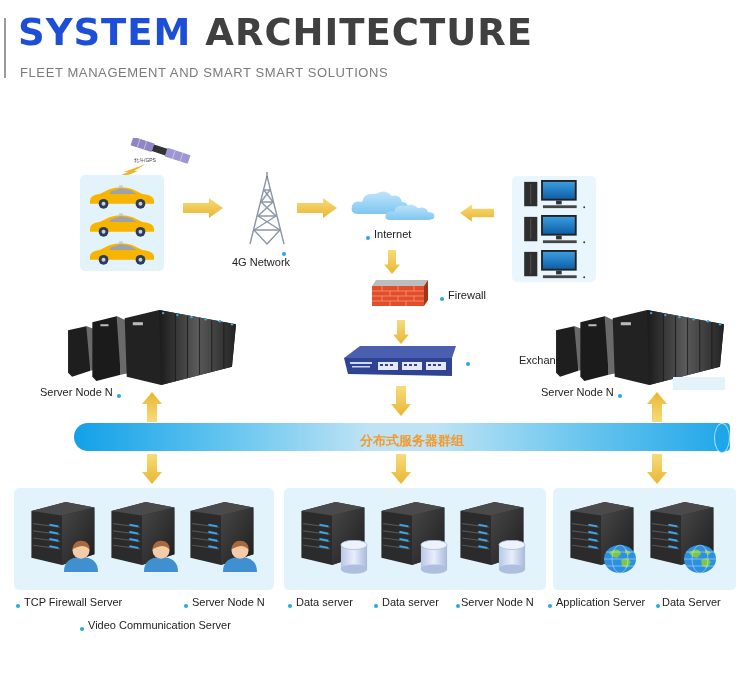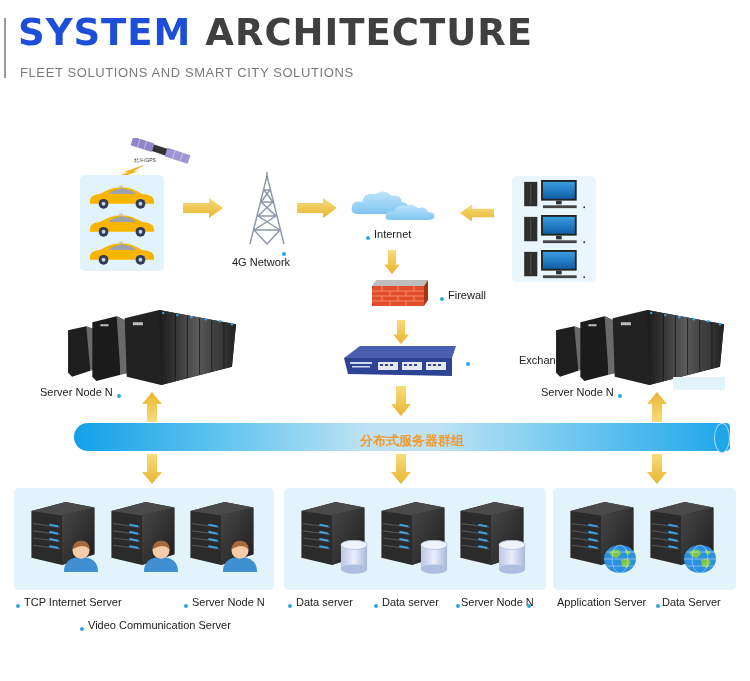--- a/index.html
+++ b/index.html
@@ -137,21 +137,21 @@
       </g>
     </symbol>
   </defs>
 </svg>
 
 <div class="abs title-bar"></div>
 <div class="abs title">
   <span class="t1">SYSTEM</span>
   <span class="t2">ARCHITECTURE</span>
 </div>
-<div class="abs subtitle">FLEET SOLUTIONS AND SMART CITY SOLUTIONS</div>
+<div class="abs subtitle">FLEET MANAGEMENT AND SMART SMART SOLUTIONS</div>
 
 <div class="abs" style="left:128px;top:138px;width:66px;height:34px;">
   <svg width="66" height="34" viewBox="0 0 66 34">
     <g transform="rotate(18 33 14)">
       <rect x="2" y="8" width="22" height="9" fill="#8f86c9"></rect>
       <rect x="38" y="8" width="24" height="9" fill="#9d95d6"></rect>
       <rect x="24" y="9" width="14" height="7" fill="#333"></rect>
       <g stroke="#ddd" stroke-width="0.6">
           <line x1="9" y1="8" x2="9" y2="17"></line>
           <line x1="16" y1="8" x2="16" y2="17"></line>
@@ -351,21 +351,21 @@
     </svg>
   <svg class="abs" style="left:171px;top:12px" width="72" height="68">
       <use href="#tower-server"></use>
     </svg>
   <svg class="abs" style="left:207px;top:50px" width="38" height="34">
       <use href="#user-badge"></use>
     </svg>
 </div>
 <div class="abs label" style="left:12px;top:596px;">
   <span class="dot"></span>
-    <span>TCP Internet Server</span>
+    <span>TCP Firewall Server</span>
 </div>
 <div class="abs label" style="left:180px;top:596px;">
   <span class="dot"></span>
     <span>Server Node N</span>
 </div>
 <div class="abs label" style="left:76px;top:619px;">
   <span class="dot"></span>
     <span>Video Communication Server</span>
 </div>
 
@@ -409,20 +409,20 @@
   <svg class="abs" style="left:50px;top:56px" width="34" height="30">
       <use href="#globe-badge"></use>
     </svg>
   <svg class="abs" style="left:92px;top:12px" width="72" height="68">
       <use href="#tower-server"></use>
     </svg>
   <svg class="abs" style="left:130px;top:56px" width="34" height="30">
       <use href="#globe-badge"></use>
     </svg>
 </div>
-<div class="abs label" style="left:523px;top:596px;gap:22px;">
+<div class="abs label" style="left:544px;top:596px;">
   <span class="dot"></span>
     <span>Application Server</span>
 </div>
 <div class="abs label" style="left:652px;top:596px;">
   <span class="dot" style="margin-right:2px"></span>
     <span>Data Server</span>
 </div>
 
 </body></html>

